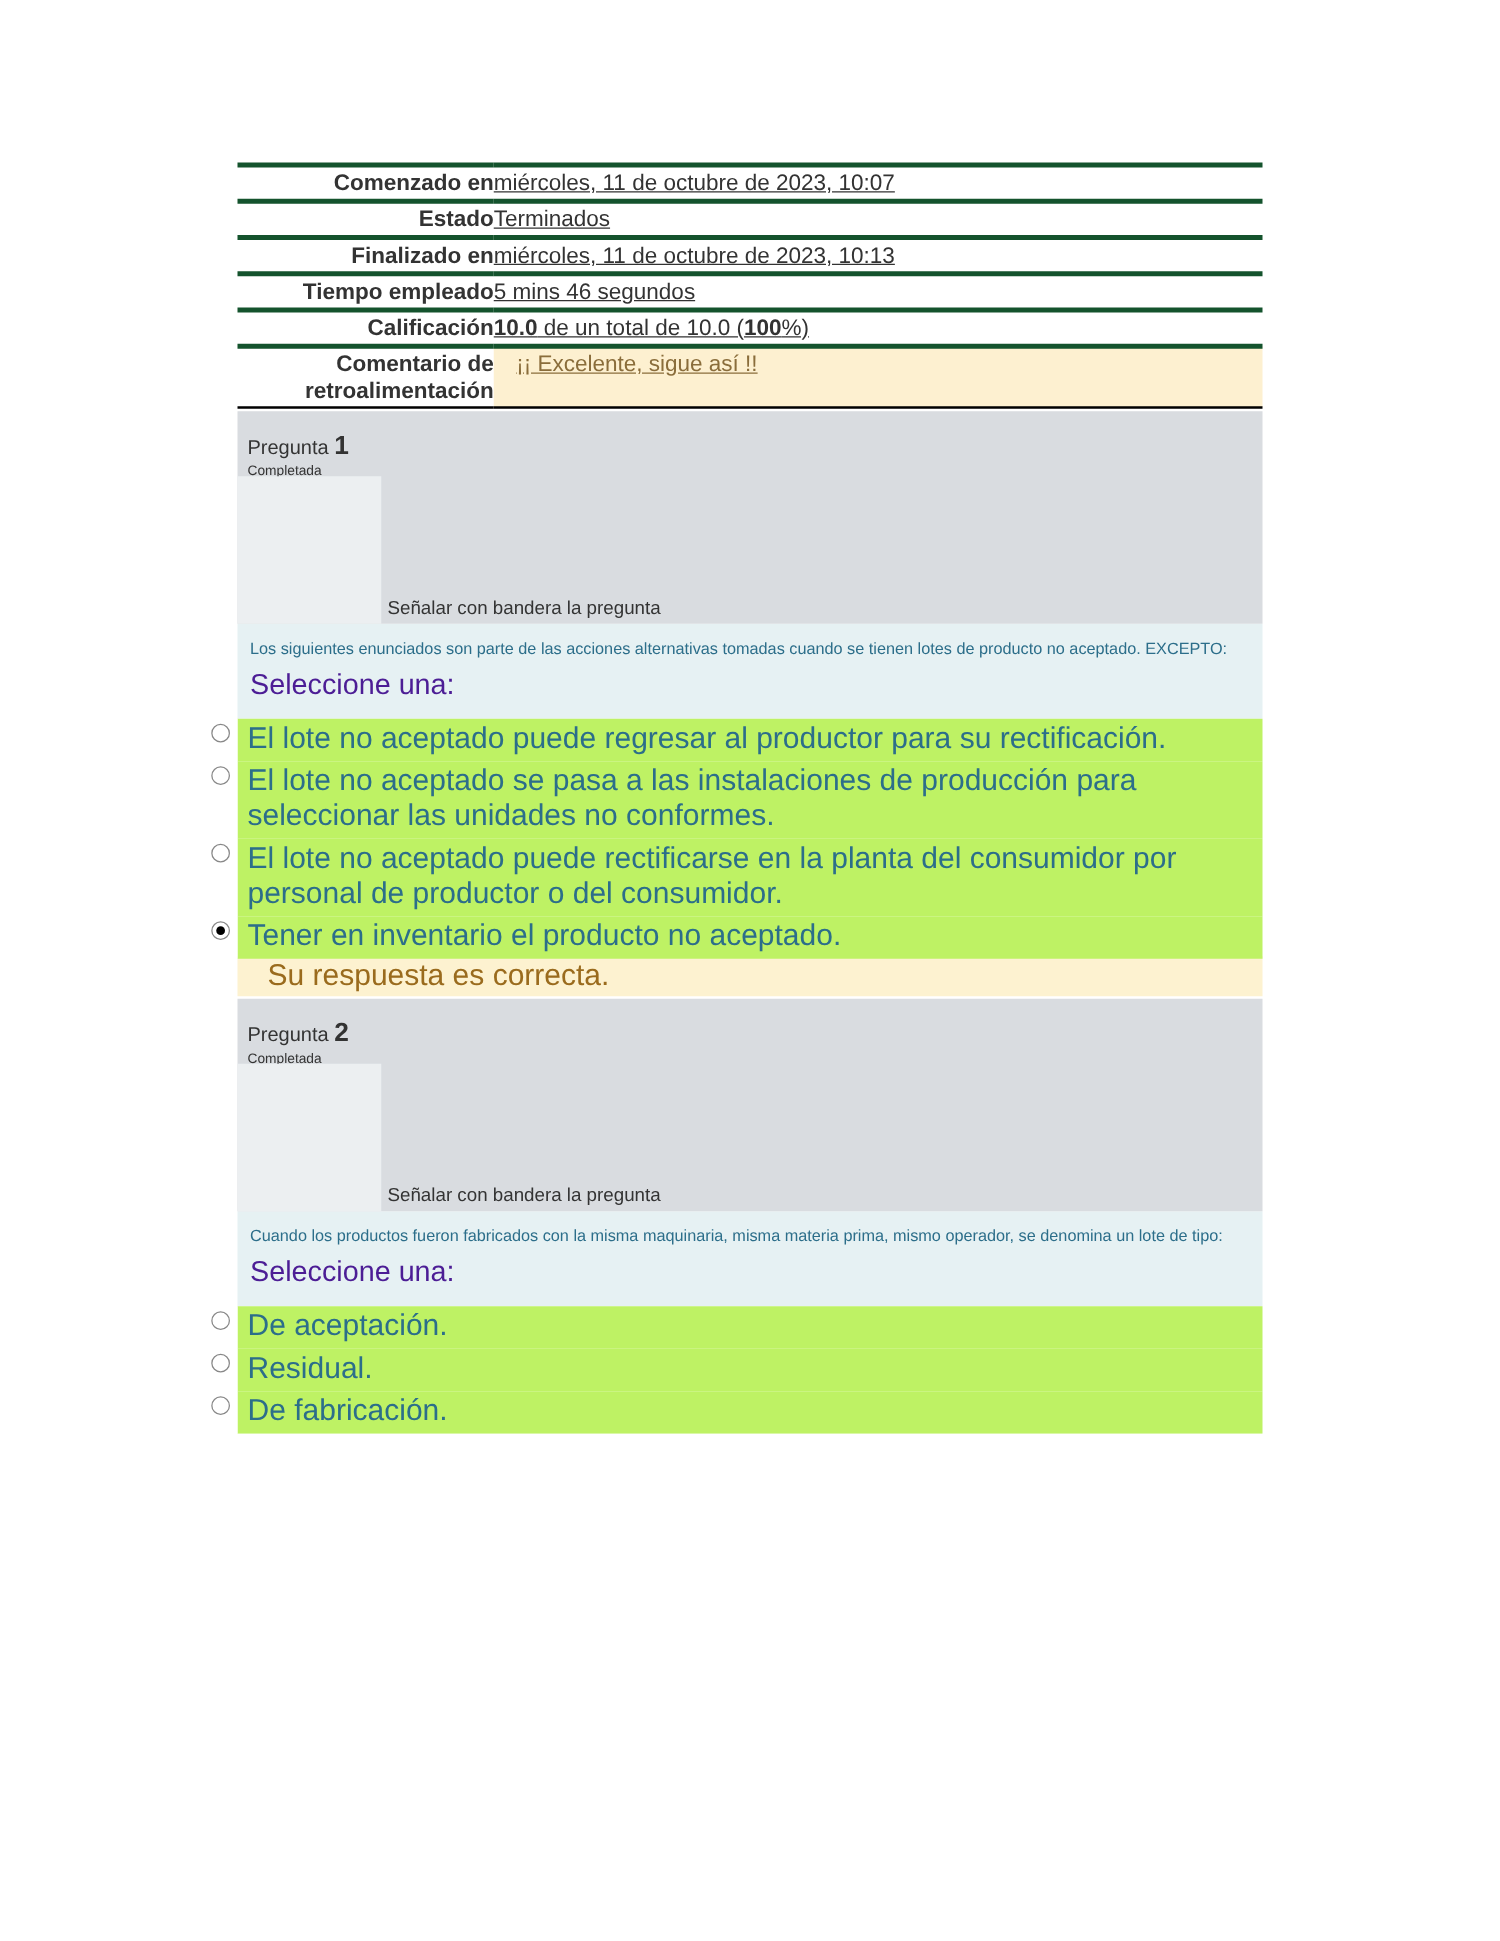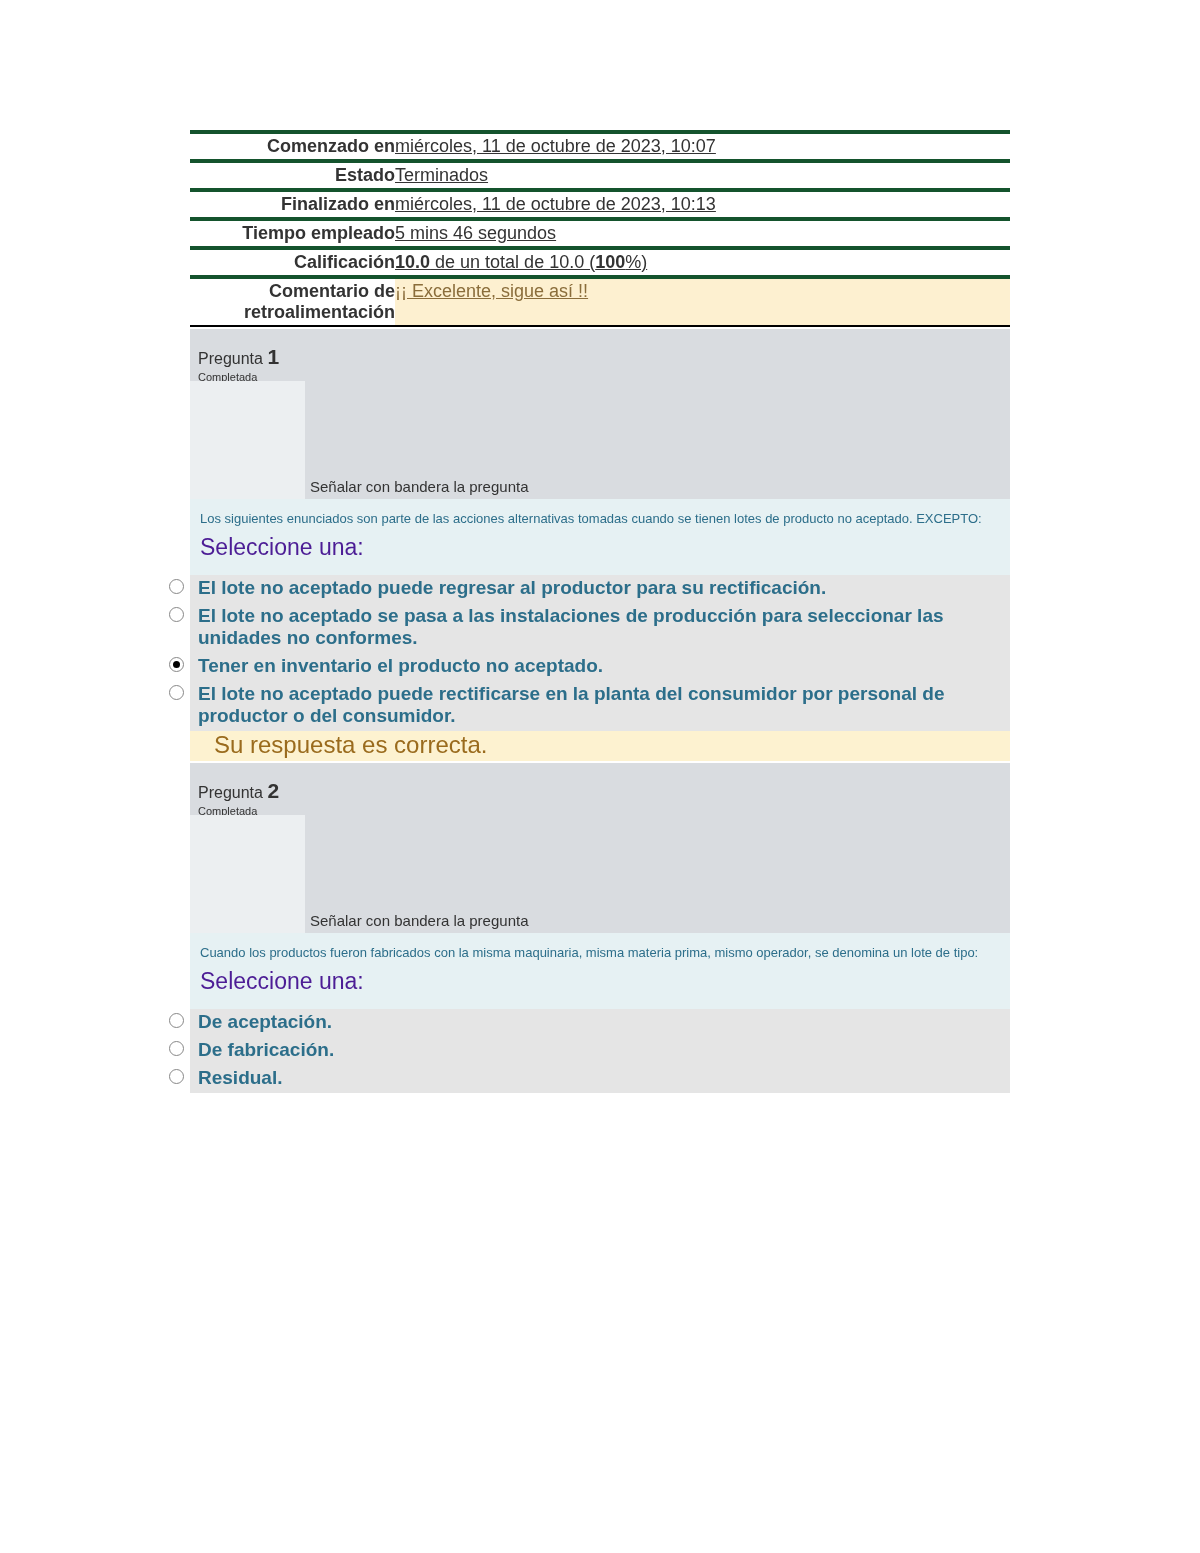--- a/index.html
+++ b/index.html
@@ -33,20 +33,21 @@
   }
   .summary td {
     text-align: left;
     padding: 2px 0 2px 0;
     vertical-align: top;
     text-decoration: underline;
   }
   .summary .highlight td {
     background: #fdf0d0;
     color: #8a6d3b;
+    padding-left: 18px;
   }
   .bold-part { font-weight: bold; }
   
   .qinfo {
     background: #d9dce0;
     position: relative;
     padding: 16px 8px 0 8px;
     margin-top: 2px;
     height: 170px;
     box-sizing: border-box;
@@ -116,25 +117,24 @@
     position: relative;
     background: #fff;
   }
   .radio-col .radio {
     position: absolute;
     left: 1px;
     top: 4px;
   }
   .opt-col {
     flex: 1;
-    background: #e5e5e5;
+    background: #bef264;
     color: #2c6e8a;
-    font-size: 19px;
+    font-size: 24px;
     padding: 2px 8px 4px 8px;
-    font-weight: bold;
   }
   .opts-area {
     margin-left: -22px;
   }
   .qtext-wrap {
     background: #e6f1f3;
     padding: 12px 10px 8px 10px;
   }
   .qtext-wrap .qtext { margin-bottom: 8px; }
 </style>
@@ -195,29 +195,29 @@
       <div class="opt-col">El lote no aceptado puede regresar al productor para su rectificación.</div>
     </div>
     <div class="row-pad">
       <div class="radio-col">
             <span class="radio"></span>
           </div>
       <div class="opt-col">El lote no aceptado se pasa a las instalaciones de producción para seleccionar las unidades no conformes.</div>
     </div>
     <div class="row-pad">
       <div class="radio-col">
+            <span class="radio"></span>
+          </div>
+      <div class="opt-col">El lote no aceptado puede rectificarse en la planta del consumidor por personal de productor o del consumidor.</div>
+    </div>
+    <div class="row-pad">
+      <div class="radio-col">
             <span class="radio checked"></span>
           </div>
       <div class="opt-col">Tener en inventario el producto no aceptado.</div>
-    </div>
-    <div class="row-pad">
-      <div class="radio-col">
-            <span class="radio"></span>
-          </div>
-      <div class="opt-col">El lote no aceptado puede rectificarse en la planta del consumidor por personal de productor o del consumidor.</div>
     </div>
   </div>
   <div class="feedback">Su respuesta es correcta.</div>
 </div>
 
 <div class="qblock">
   <div class="qinfo">
     <div class="qnum">
       <span>Pregunta </span><b>2</b>
     </div>
@@ -234,24 +234,24 @@
     <div class="row-pad">
       <div class="radio-col">
             <span class="radio"></span>
           </div>
       <div class="opt-col">De aceptación.</div>
     </div>
     <div class="row-pad">
       <div class="radio-col">
             <span class="radio"></span>
           </div>
+      <div class="opt-col">Residual.</div>
+    </div>
+    <div class="row-pad">
+      <div class="radio-col">
+            <span class="radio"></span>
+          </div>
       <div class="opt-col">De fabricación.</div>
     </div>
-    <div class="row-pad">
-      <div class="radio-col">
-            <span class="radio"></span>
-          </div>
-      <div class="opt-col">Residual.</div>
-    </div>
   </div>
 </div>
 
 </div>
 
 </body></html>

